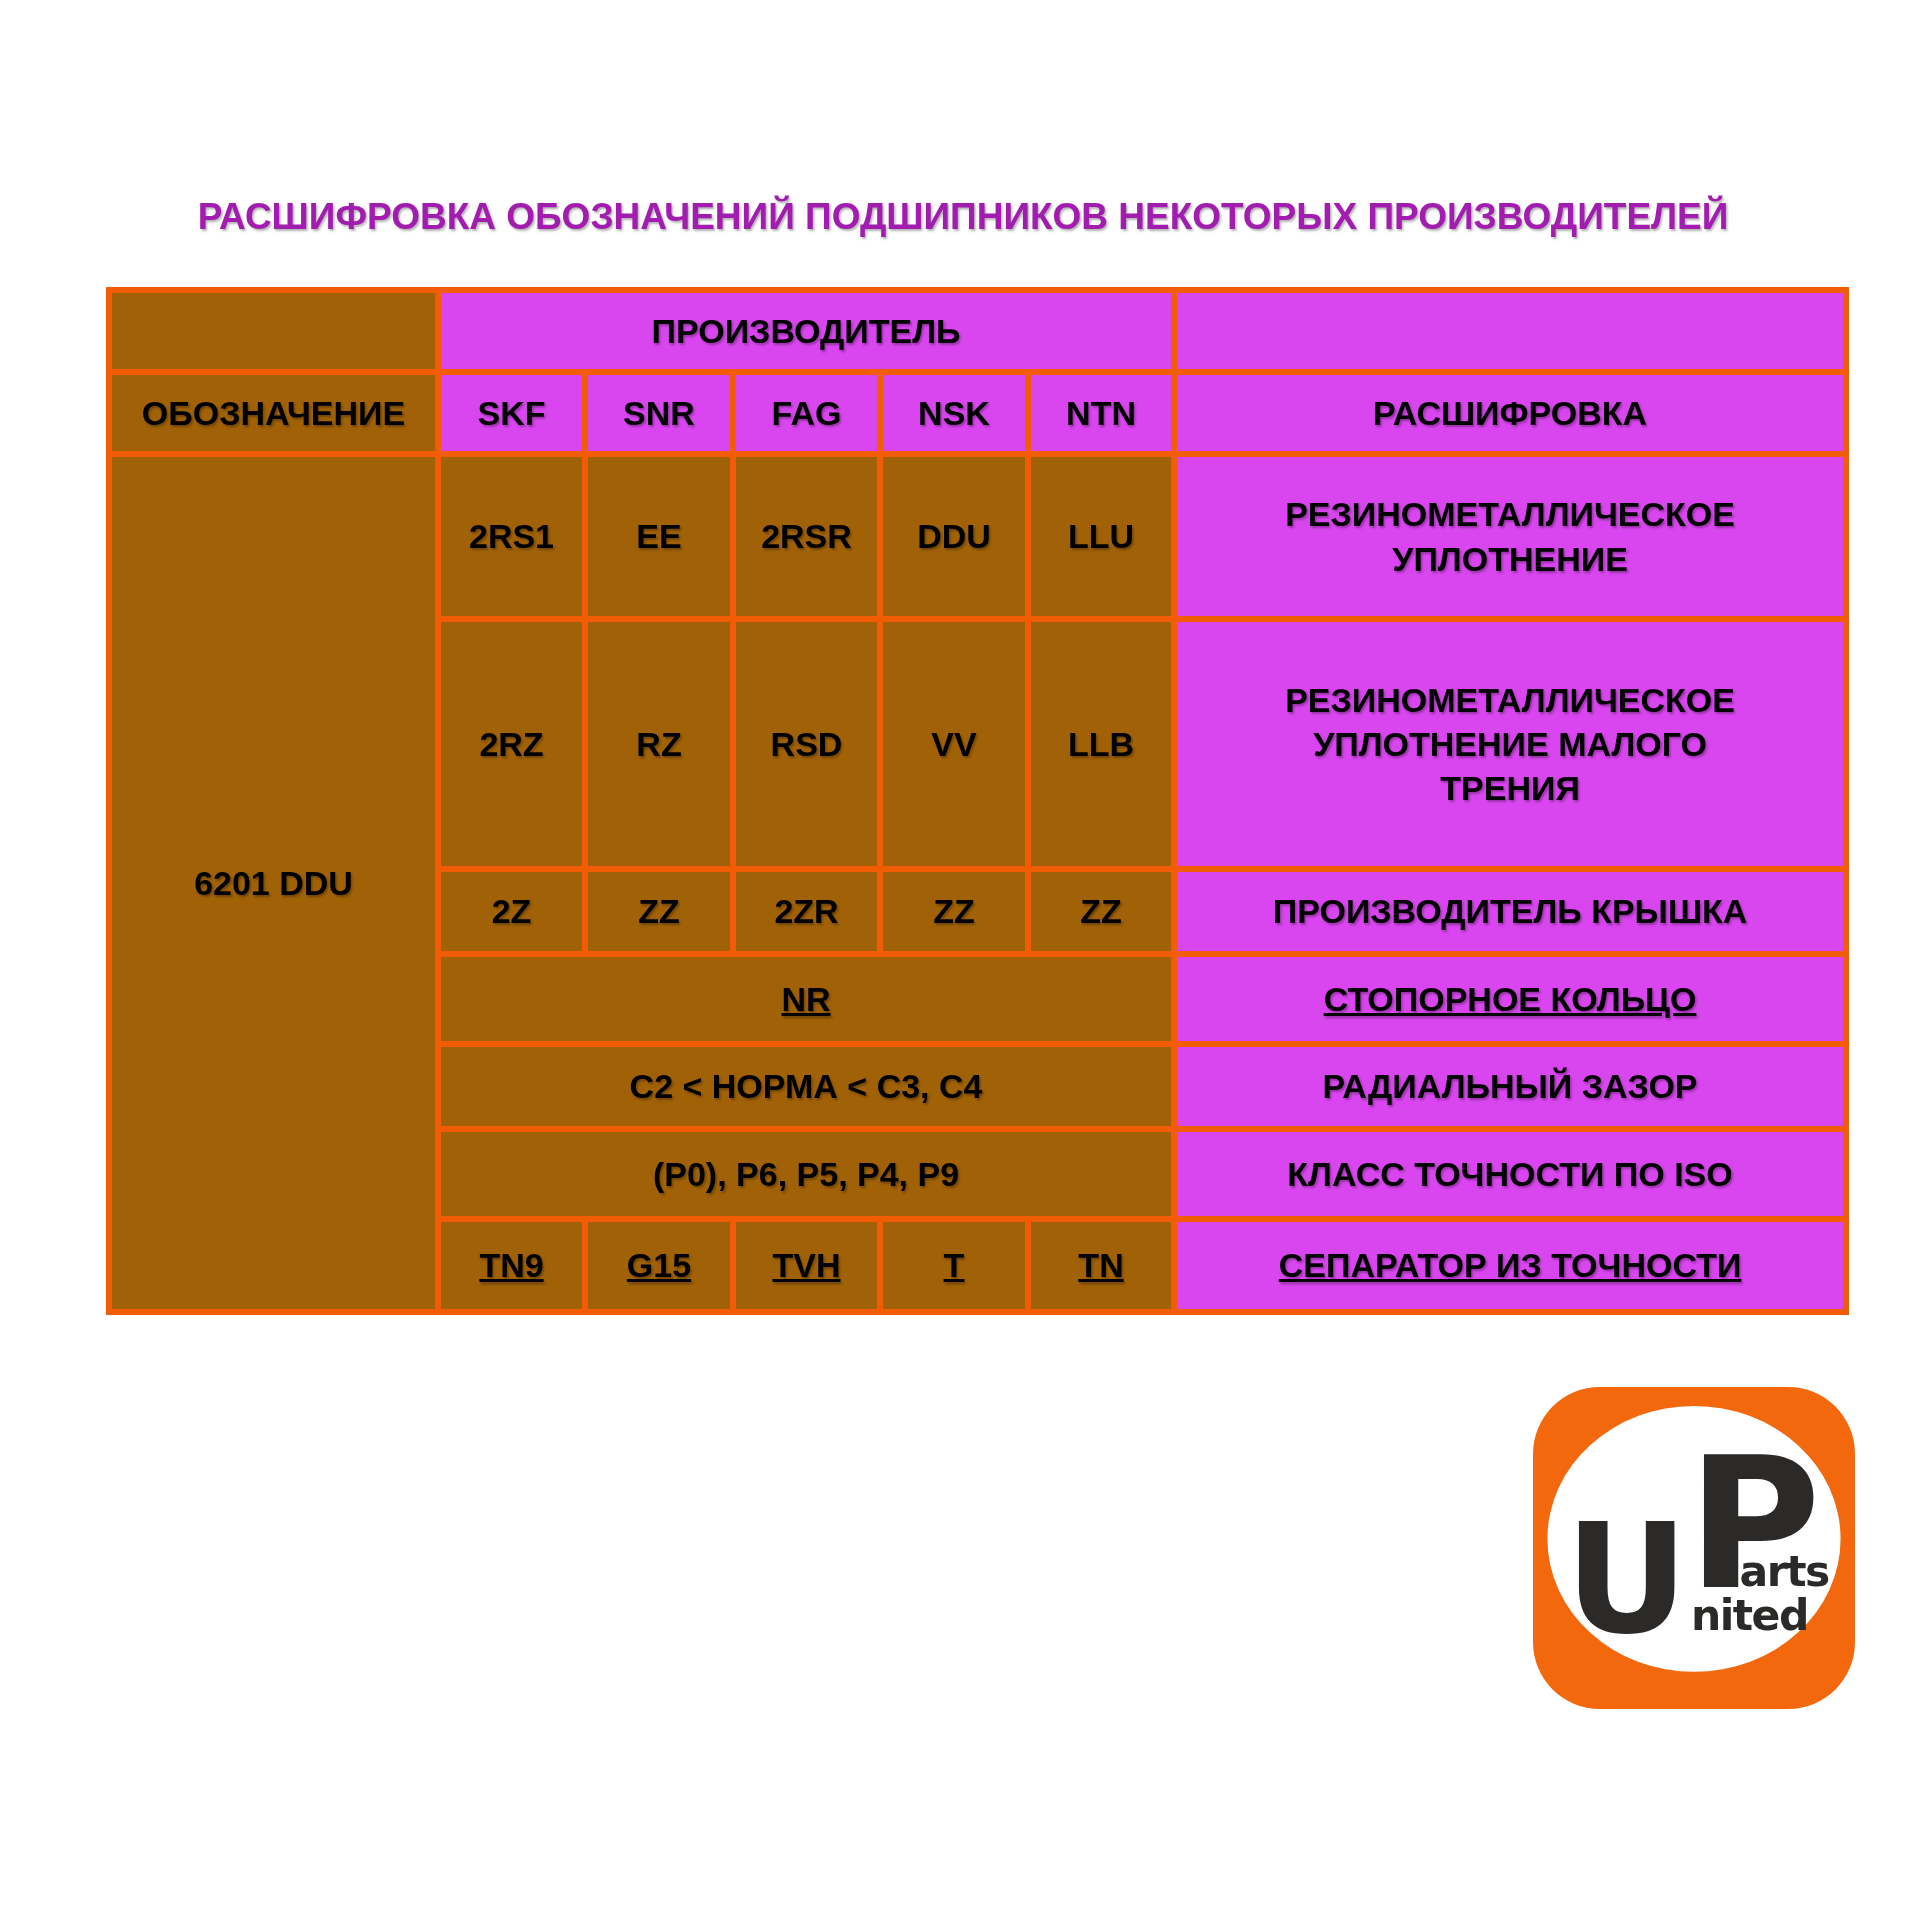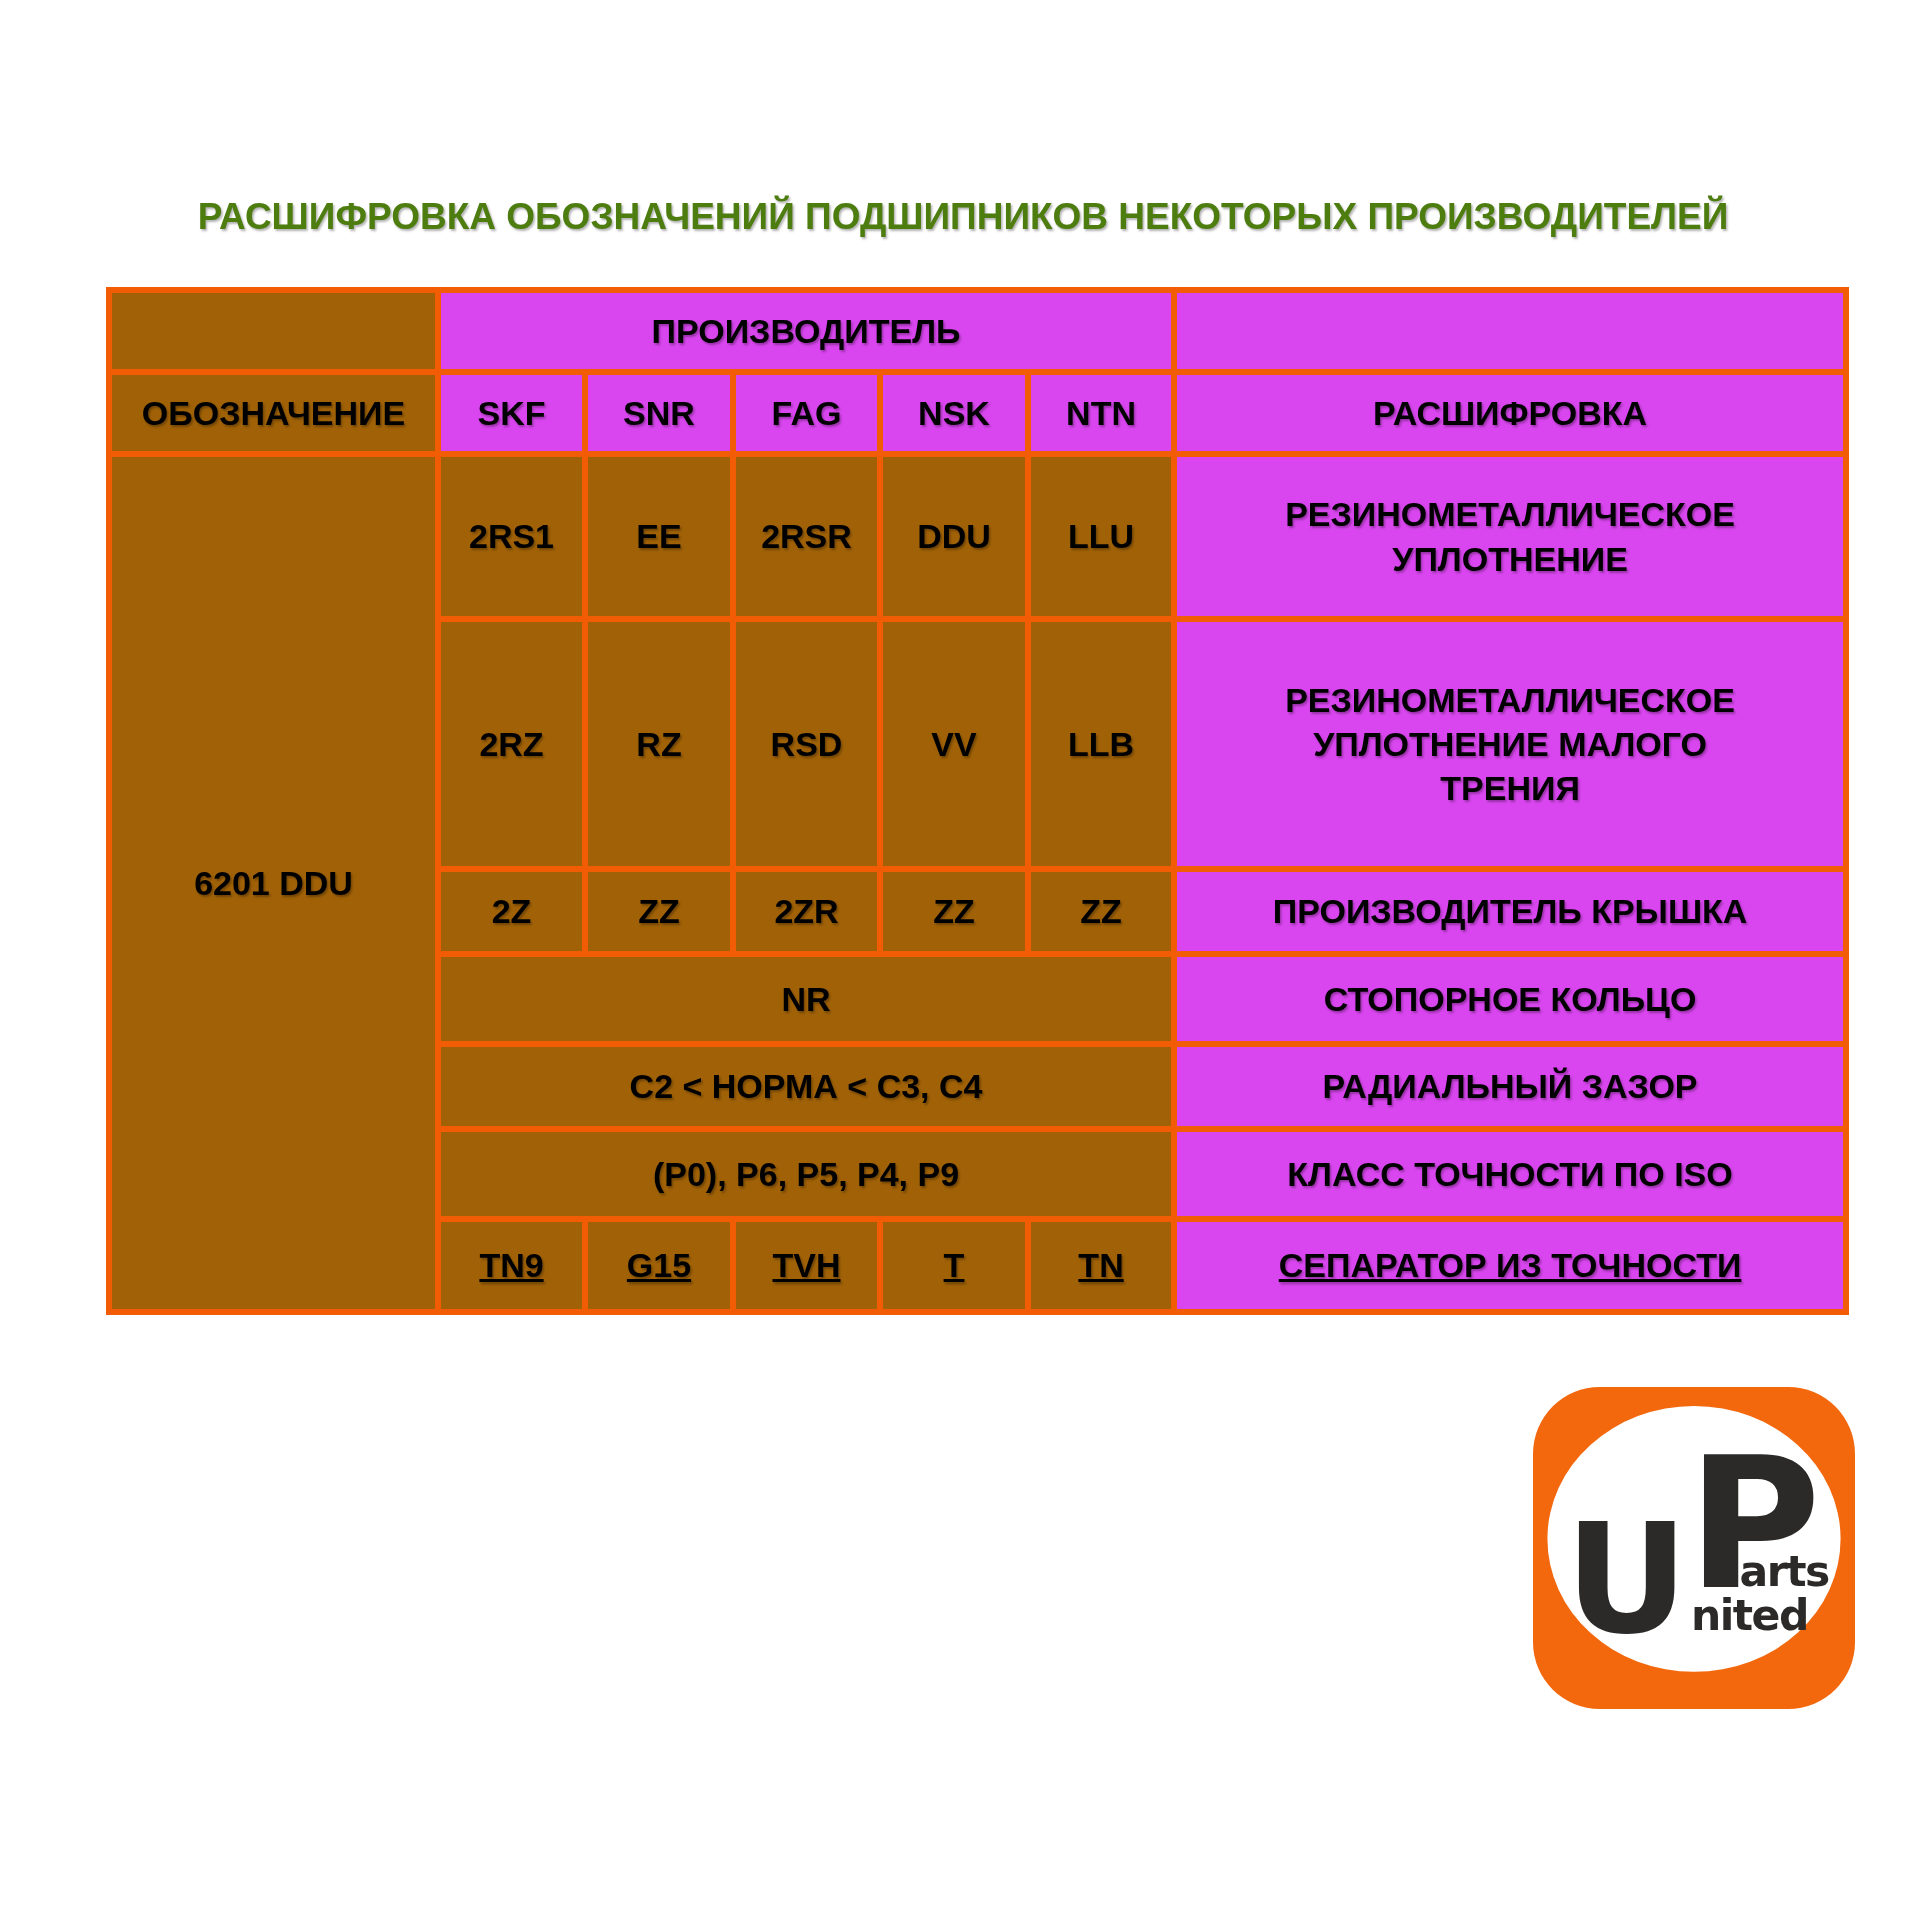--- a/index.html
+++ b/index.html
@@ -9,21 +9,21 @@
     position:relative;
     font-family:"Liberation Sans", sans-serif;
     -webkit-font-smoothing:antialiased;
   }
   .page-title{
     position:absolute;
     top:196px;left:0;width:1926px;
     text-align:center;
     font-size:37px;
     font-weight:700;
-    color:#4d7c0f;
+    color:#a21caf;
     letter-spacing:0px;
     text-shadow:1.5px 2.3px 2.3px rgba(0,0,0,0.30);
     white-space:nowrap;
   }
   table.main{
     position:absolute;
     left:106px;top:287px;
     border-collapse:collapse;
     table-layout:fixed;
     width:1737px;
@@ -40,21 +40,21 @@
     padding:0 10.6px;
     overflow:hidden;
   }
   table.main td.orange{ background:#d946ef; }
   table.main td.desc{ white-space:pre-line; line-height:1.3; }
   tr.h-top{height:82px;}
   tr.h-head{height:82px;}
   tr.r0{height:165px;}
   tr.r1{height:250px;}
   tr.r2{height:85px;}
-  tr.r3{height:90px;}
+  tr.r3{height:90px;text-decoration:underline;}
   tr.r4{height:85px;}
   tr.r5{height:90px;}
   tr.r6{height:93px;text-decoration:underline;}
   .logo-wrap{
     position:absolute;
     left:1533px;top:1387px;
     width:322px;height:322px;
   }
   .logo-wrap svg{display:block;width:322px;height:322px;}
   .logo-letter{

